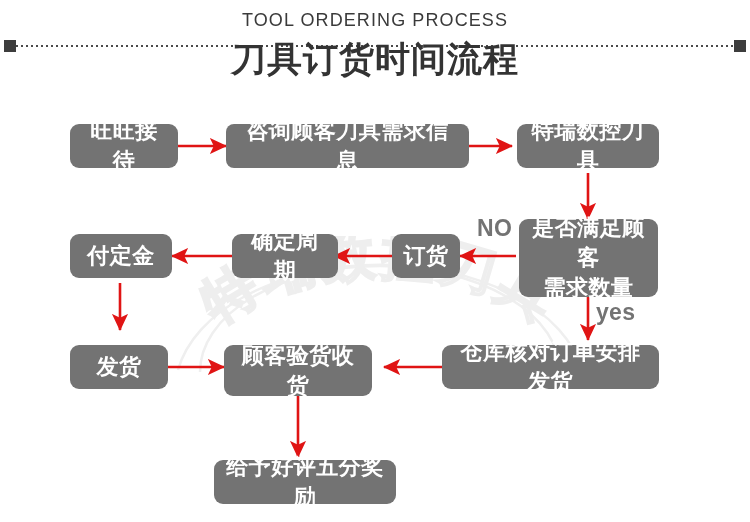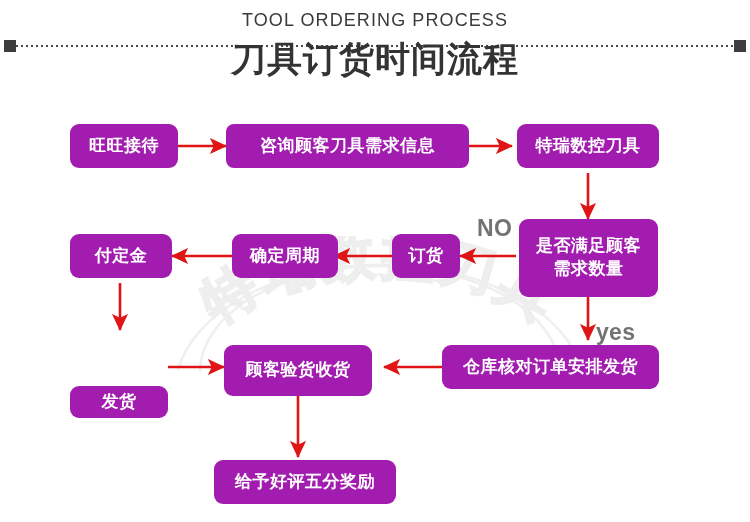--- a/index.html
+++ b/index.html
@@ -80,29 +80,29 @@
     top: 236px;
     width: 420px;
     height: 140px;
     pointer-events: none;
   }
   #watermark svg { display: block; }
 
   
   .node {
     position: absolute;
-    background: #a21caf;
+    background: #737373;
     color: #ffffff;
     border-radius: 9px;
     display: flex;
     align-items: center;
     justify-content: center;
     text-align: center;
     font-weight: bold;
-    font-size: 17px;
+    font-size: 22px;
     line-height: 1.35;
     letter-spacing: 0.5px;
     box-sizing: border-box;
     padding: 0 10px;
     white-space: pre-line;
   }
 
   
   .conn {
     position: absolute;
@@ -175,38 +175,38 @@
         <line x1="588" y1="297" x2="588" y2="340"></line>
 
         <line x1="442" y1="367" x2="384" y2="367"></line>
 
         <line x1="298" y1="394" x2="298" y2="457"></line>
       </g>
     </svg>
   </div>
 
   <div class="edge-label" style="left:477px; top:215px;">NO</div>
-  <div class="edge-label" style="left:596px; top:299px;margin-top:20px;">yes</div>
+  <div class="edge-label" style="left:596px; top:299px;">yes</div>
 
   <div class="node" style="left:70px;  top:124px; width:108px; height:44px;">旺旺接待</div>
 
   <div class="node" style="left:226px; top:124px; width:243px; height:44px;border-radius:8px;">咨询顾客刀具需求信息</div>
 
   <div class="node" style="left:517px; top:124px; width:142px; height:44px;">特瑞数控刀具</div>
 
   <div class="node" style="left:519px; top:219px; width:139px; height:78px;">是否满足顾客
 需求数量</div>
 
   <div class="node" style="left:392px; top:234px; width:68px; height:44px;">订货</div>
 
   <div class="node" style="left:232px; top:234px; width:106px; height:44px;">确定周期</div>
 
   <div class="node" style="left:70px;  top:234px; width:102px; height:44px;">付定金</div>
 
-  <div class="node" style="left:70px;  top:345px; width:98px;  height:32px;margin-top:41px;">发货</div>
+  <div class="node" style="left:70px;  top:345px; width:98px;  height:44px;">发货</div>
 
   <div class="node" style="left:224px; top:345px; width:148px; height:51px;">顾客验货收货</div>
 
   <div class="node" style="left:442px; top:345px; width:217px; height:44px;">仓库核对订单安排发货</div>
 
   <div class="node" style="left:214px; top:460px; width:182px; height:44px;">给予好评五分奖励</div>
 
 </div>
 
 </body></html>

